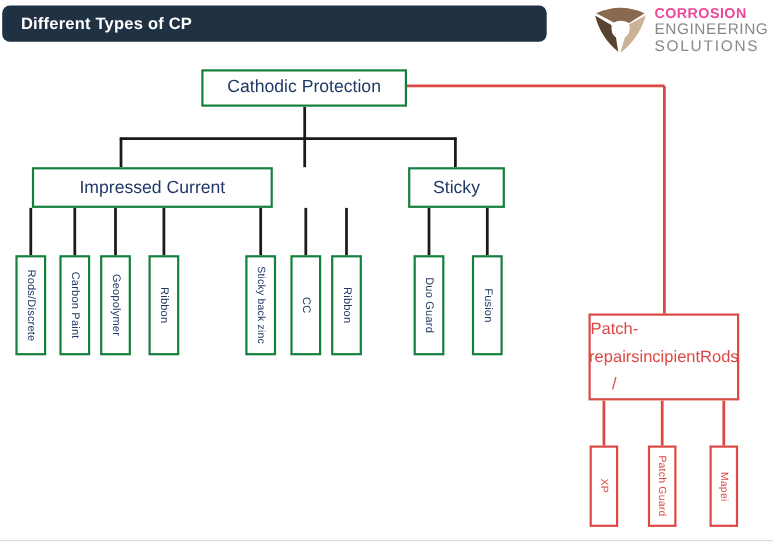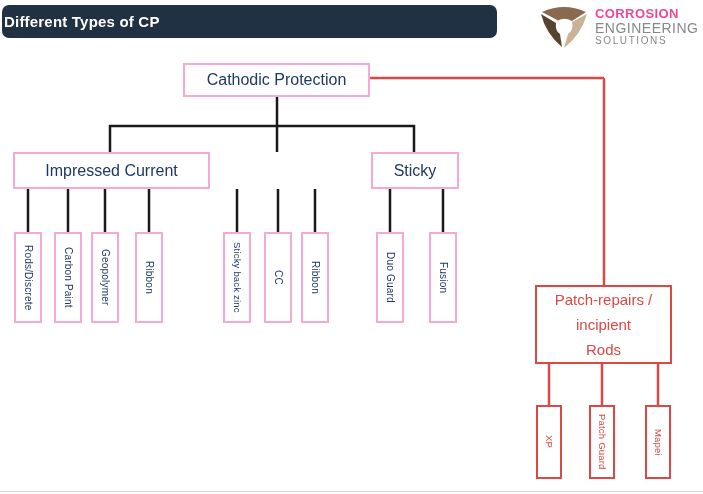--- a/index.html
+++ b/index.html
@@ -4,43 +4,43 @@
 <style>
   html,body { margin:0; padding:0; background:#ffffff; }
   #canvas {
     position:relative; width:703px; height:494px; background:#ffffff;
     font-family:"Liberation Sans", sans-serif; overflow:hidden;
   }
   
   .title-bar {
     position:absolute; left:2px; top:5px; width:495px; height:33px;
     background:#213144; border-radius:7px; color:#ffffff;
-    display:flex; align-items:center; padding-left:2px; box-sizing:border-box;
+    display:flex; align-items:center; padding-left:17px; box-sizing:border-box;
     font-size:15px; font-weight:bold; letter-spacing:0.2px;
   }
   
   .logo { position:absolute; left:538px; top:4px; display:flex; align-items:center; }
   .logo-text { margin-left:5px; line-height:1.08; }
   .logo-l1 { font-size:13px; font-weight:bold; color:#ec4899; letter-spacing:0.4px; }
   .logo-l2 { font-size:14px; color:#85888B; letter-spacing:0.5px; }
-  .logo-l3 { font-size:10px; color:#85888B; letter-spacing:1.6px; }
+  .logo-l3 { font-size:14px; color:#85888B; letter-spacing:1.6px; }
   
   .wires { position:absolute; left:0; top:0; width:703px; height:494px; pointer-events:none; }
   
   .node {
-    position:absolute; background:#ffffff; border:2px solid #f9a8d4;
+    position:absolute; background:#ffffff; border:2px solid #15803d;
     display:flex; align-items:center; justify-content:center;
     color:#1F3864; font-size:16px; box-sizing:border-box; text-align:center;
   }
   .leaf {
     writing-mode:vertical-rl; font-size:10px; letter-spacing:0.2px;
     width:28px; top:232px; height:91px;
   }
   .redbox { border-color:#DC4843; color:#DC4843; }
-  .red-main { left:535px; top:285px; width:137px; height:79px; font-size:15px; line-height:25px; flex-direction:column; }
+  .red-main { left:535px; top:285px; width:137px; height:79px; font-size:15px; line-height:25px; flex-direction:row; }
   .red-main span { display:block; }
   .redleaf { width:26px; top:405px; height:74px; font-size:9.5px; }
   .bottom-edge { position:absolute; left:0; top:491px; width:703px; height:1px; background:#d9d9d9; }
 </style>
 </head>
 <body>
 
 <div id="canvas">
 
   <svg class="wires" viewBox="0 0 703 494">
@@ -81,21 +81,21 @@
     </svg>
     <div class="logo-text">
       <div class="logo-l1">CORROSION</div>
       <div class="logo-l2">ENGINEERING</div>
       <div class="logo-l3">SOLUTIONS</div>
     </div>
   </div>
 
   <div class="node" style="left:183px; top:63px; width:187px; height:34px;">Cathodic Protection</div>
 
-  <div class="node" style="left:13px; top:152px; width:197px; height:37px;">Impressed Current</div>
+  <div class="node" style="left:29px; top:152px; width:219px; height:37px;">Impressed Current</div>
   <div class="node" style="left:371px; top:152px; width:88px; height:37px;">Sticky</div>
 
   <div class="node leaf" style="left:14px;">Rods/Discrete</div>
   <div class="node leaf" style="left:54px;">Carbon Paint</div>
   <div class="node leaf" style="left:91px;">Geopolymer</div>
   <div class="node leaf" style="left:135px;">Ribbon</div>
 
   <div class="node leaf" style="left:223px; font-size:9.5px;">Sticky back zinc</div>
   <div class="node leaf" style="left:264px;">CC</div>
   <div class="node leaf" style="left:301px;">Ribbon</div>

